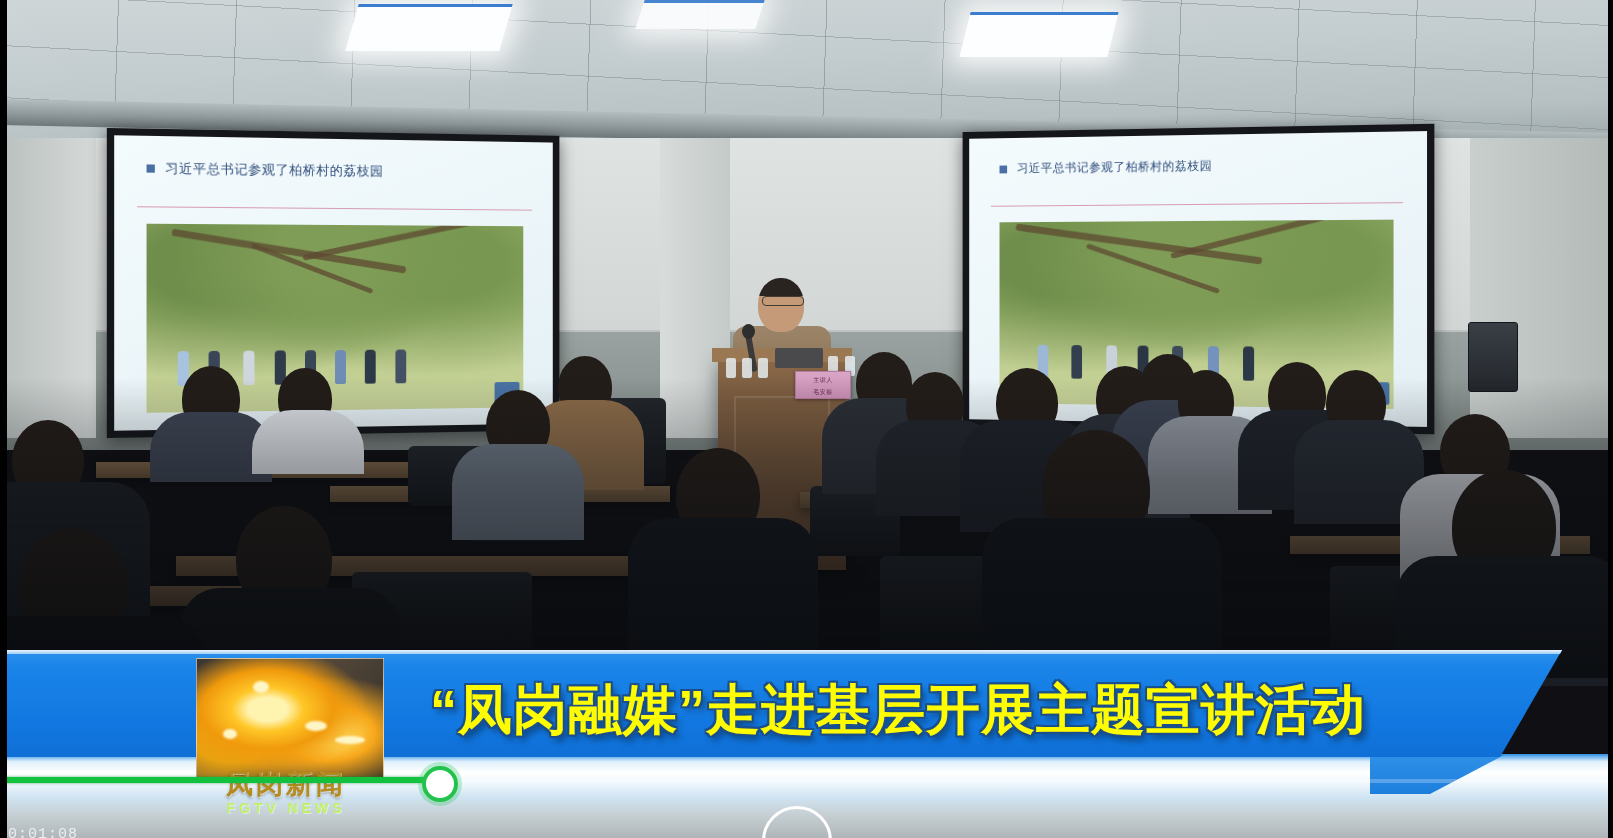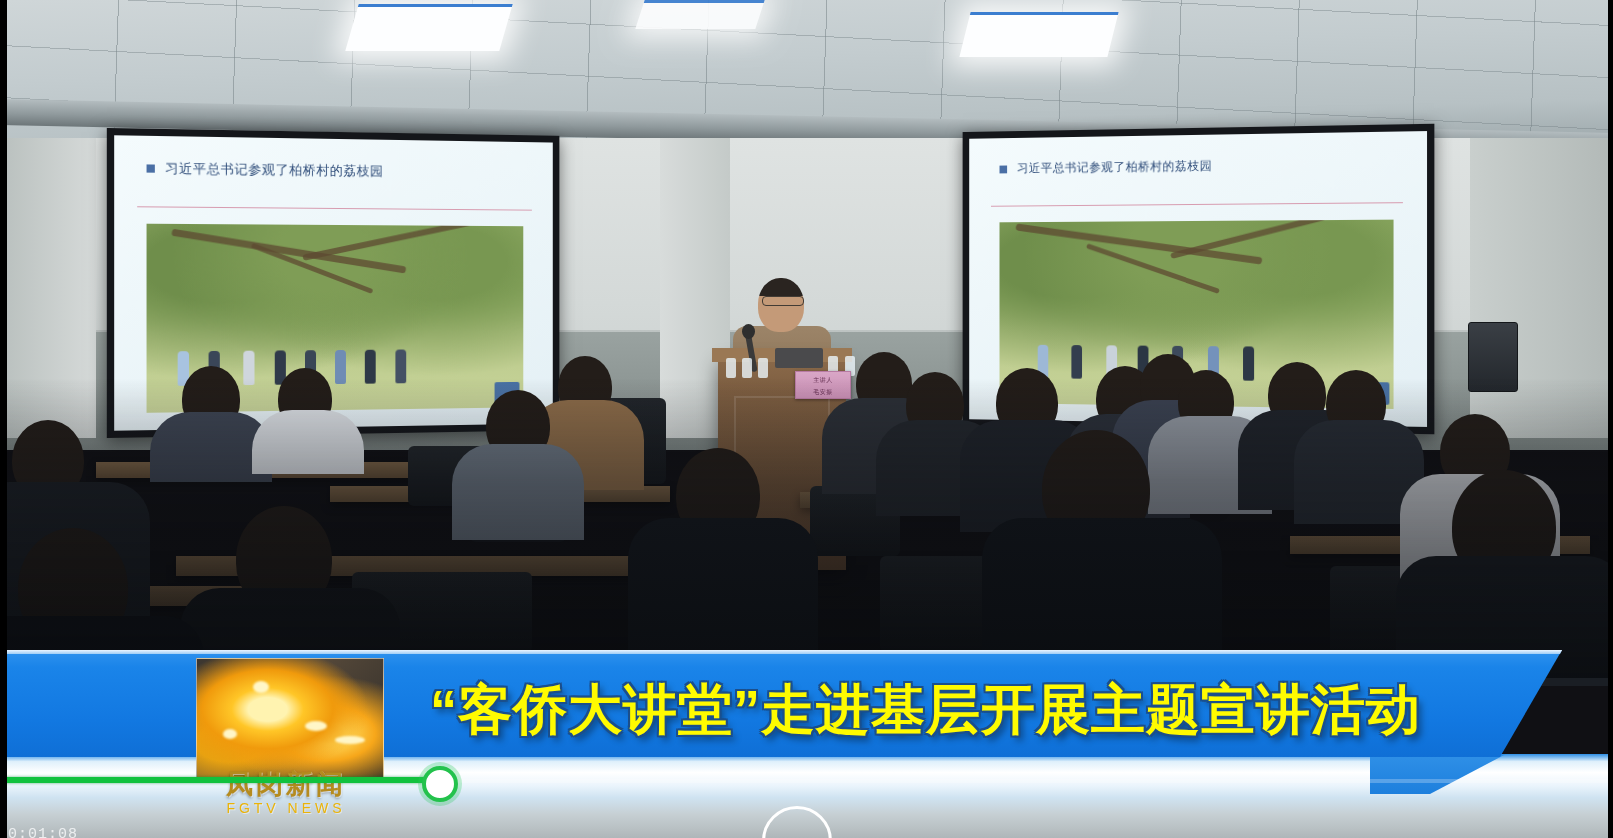--- a/index.html
+++ b/index.html
@@ -113,21 +113,21 @@
   .headline{position:absolute;left:430px;top:14px;width:1060px;height:92px;
     display:flex;align-items:center;
     color:#fffb00;font-size:54px;font-weight:bold;letter-spacing:1px;white-space:nowrap;
     text-shadow:-2px 0 0 #1b4f8c, 2px 0 0 #1b4f8c, 0 -2px 0 #1b4f8c, 0 2px 0 #1b4f8c,
                 -2px -2px 0 #1b4f8c, 2px 2px 0 #1b4f8c, 2px -2px 0 #1b4f8c, -2px 2px 0 #1b4f8c,
                 4px 5px 7px rgba(0,0,0,.45);}
 
   .news-logo{position:absolute;left:206px;top:119px;width:160px;height:66px;text-align:center;}
   .nl-cn{color:#b58b1e;font-size:27px;font-weight:bold;letter-spacing:3px;line-height:30px;
     text-shadow:1px 1px 0 rgba(255,255,255,.5), 0 2px 3px rgba(0,0,0,.35);}
-  .nl-en{color:#eab308;font-size:14px;font-weight:normal;letter-spacing:4px;line-height:18px;
+  .nl-en{color:#bef264;font-size:14px;font-weight:bold;letter-spacing:4px;line-height:18px;
     text-shadow:1px 1px 0 rgba(255,255,255,.45);}
 
   .prog-track{position:absolute;left:0;top:779px;width:1613px;height:4px;background:rgba(255,255,255,.25);}
   .prog-fill{position:absolute;left:0;top:777px;height:6px;background:#12c23e;box-shadow:0 0 3px rgba(0,140,40,.6);}
   .prog-knob{position:absolute;top:766px;width:28px;height:28px;border-radius:50%;
     background:#fff;border:4px solid #23c24c;box-shadow:0 0 0 4px rgba(40,200,90,.28);}
 
   .bottom-arc{position:absolute;left:762px;top:806px;width:64px;height:64px;
     border:3px solid #ffffff;border-radius:50%;background:transparent;}
   .bottom-ts{position:absolute;left:8px;top:826px;color:#f2f4f5;font-size:15px;
@@ -307,21 +307,21 @@
     <div class="l3-blue"></div>
     <div class="l3-top-hi"></div>
 
     <div class="l3-thumb">
       <div class="spark" style="left:30%;top:18%;width:16px;height:12px;"></div>
       <div class="spark" style="left:58%;top:52%;width:22px;height:10px;"></div>
       <div class="spark" style="left:74%;top:64%;width:30px;height:8px;"></div>
       <div class="spark" style="left:14%;top:58%;width:14px;height:10px;"></div>
     </div>
 
-    <div class="headline">“客侨大讲堂”走进基层开展主题宣讲活动</div>
+    <div class="headline">“凤岗融媒”走进基层开展主题宣讲活动</div>
 
     <div class="news-logo">
       <div class="nl-cn">凤岗新闻</div>
       <div class="nl-en">FGTV NEWS</div>
     </div>
 
   </div>
 
   <div class="prog-track"></div>
   <div class="prog-fill" id="progFill" style="width: 435.51px;"></div>

